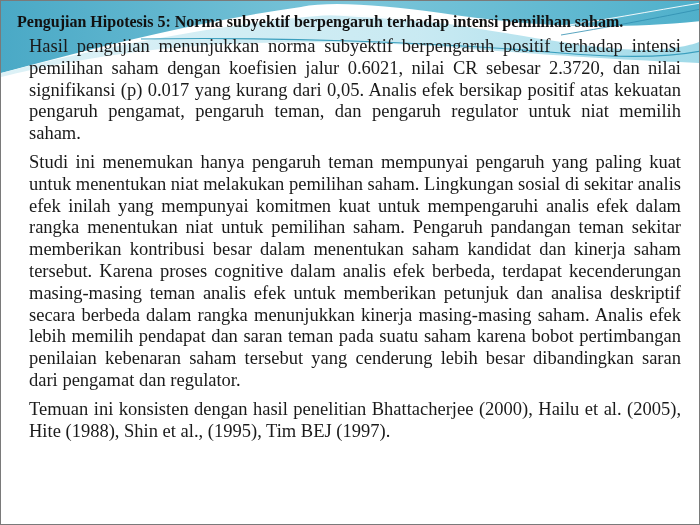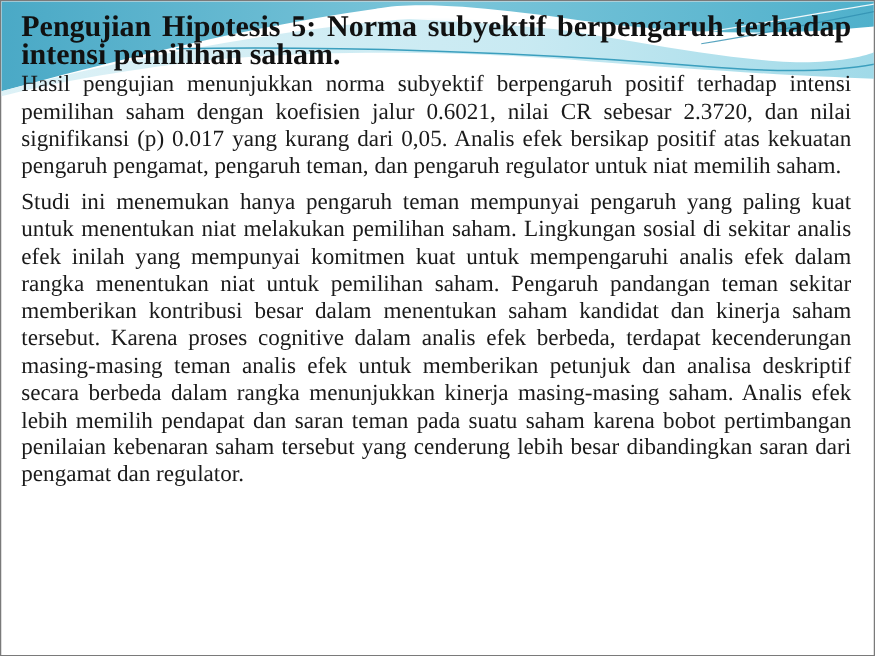--- a/index.html
+++ b/index.html
@@ -33,32 +33,32 @@
     }
     .content {
       position: absolute;
       left: 16px;
       top: 10px;
       width: 664px;
       z-index: 1;
     }
     .heading {
       font-weight: bold;
-      font-size: 24px;
+      font-size: 16px;
       line-height: 22px;
       text-align: justify;
       text-align-last: left;
       color: #111;
       margin: 0 0 3px 0;
     }
     .para {
       font-size: 18.5px;
       line-height: 21.8px;
       text-align: justify;
-      margin: 0 0 7px 0;
+      margin: 0 0 7px 12px;
       color: #1a1a1a;
     }
     .para .it { }
   </style>
 </head>
 <body>
 
 <div class="slide">
   <svg class="bg-wave" viewBox="0 0 700 80" preserveAspectRatio="none">
     <defs>
@@ -85,14 +85,15 @@
     <path d="M560,34 C620,24 670,14 700,8" stroke="#2f8fb0" stroke-width="1" fill="none" opacity="0.8"></path>
   </svg>
 
   <div class="content">
     <p class="heading">Pengujian Hipotesis 5: Norma subyektif berpengaruh terhadap intensi pemilihan saham.</p>
 
     <p class="para">Hasil pengujian menunjukkan norma subyektif berpengaruh positif terhadap intensi pemilihan saham dengan koefisien jalur 0.6021, nilai CR sebesar 2.3720, dan nilai signifikansi (p) 0.017 yang kurang dari 0,05. Analis efek bersikap positif atas kekuatan pengaruh pengamat, pengaruh teman, dan pengaruh regulator untuk niat memilih saham.</p>
 
     <p class="para"><span>Studi ini menemukan hanya pengaruh teman mempunyai pengaruh yang paling kuat untuk menentukan niat melakukan pemilihan saham. Lingkungan sosial di sekitar analis efek inilah yang mempunyai komitmen kuat untuk mempengaruhi analis efek dalam rangka menentukan niat untuk pemilihan saham. Pengaruh pandangan teman sekitar memberikan kontribusi besar dalam menentukan saham kandidat dan kinerja saham tersebut. Karena proses </span><span class="it">cognitive</span><span> dalam analis efek berbeda, terdapat kecenderungan masing-masing teman analis efek untuk memberikan petunjuk dan analisa deskriptif secara berbeda dalam rangka menunjukkan kinerja masing-masing saham. Analis efek lebih memilih pendapat dan saran teman pada suatu saham karena bobot pertimbangan penilaian kebenaran saham tersebut yang cenderung lebih besar dibandingkan saran dari pengamat dan regulator.</span></p>
 
+    <p class="para"><span>Temuan ini konsisten dengan hasil penelitian Bhattacherjee (2000), Hailu </span><span class="it">et al.</span><span> (2005), Hite (1988), Shin </span><span class="it">et al.</span><span>, (1995), Tim BEJ (1997).</span></p>
   </div>
 </div>
 
 </body></html>

